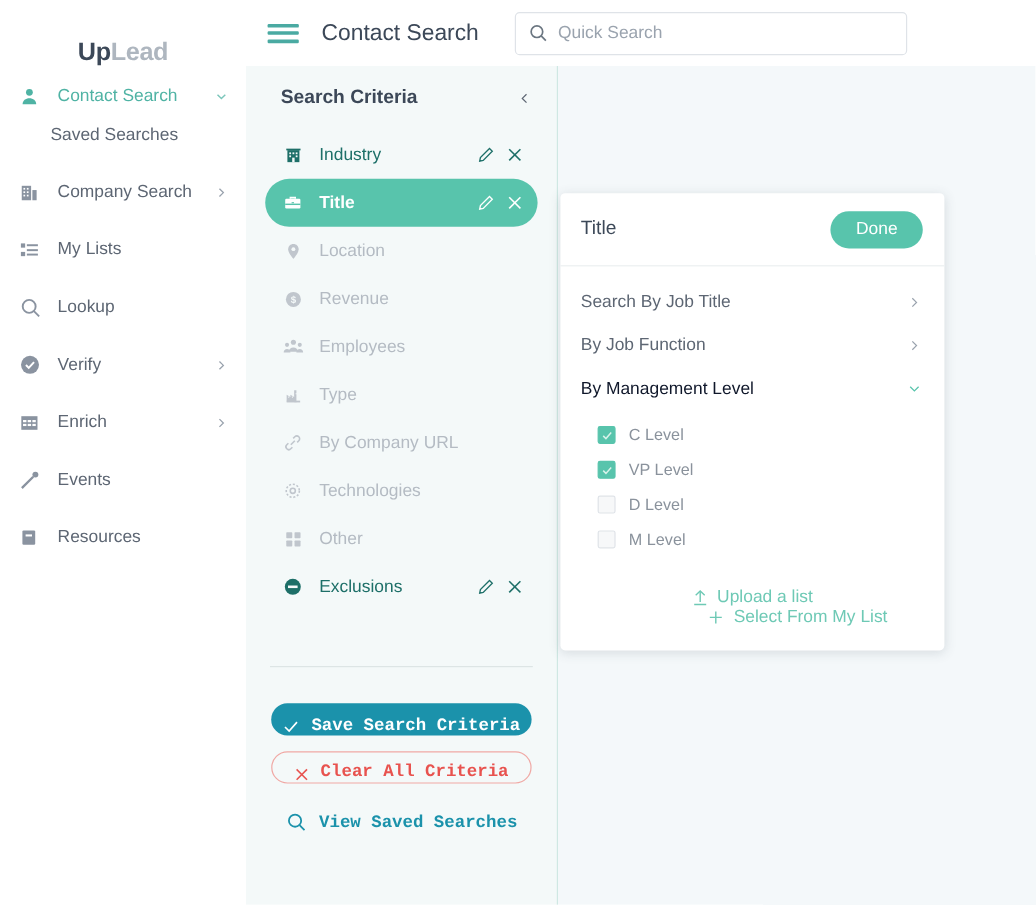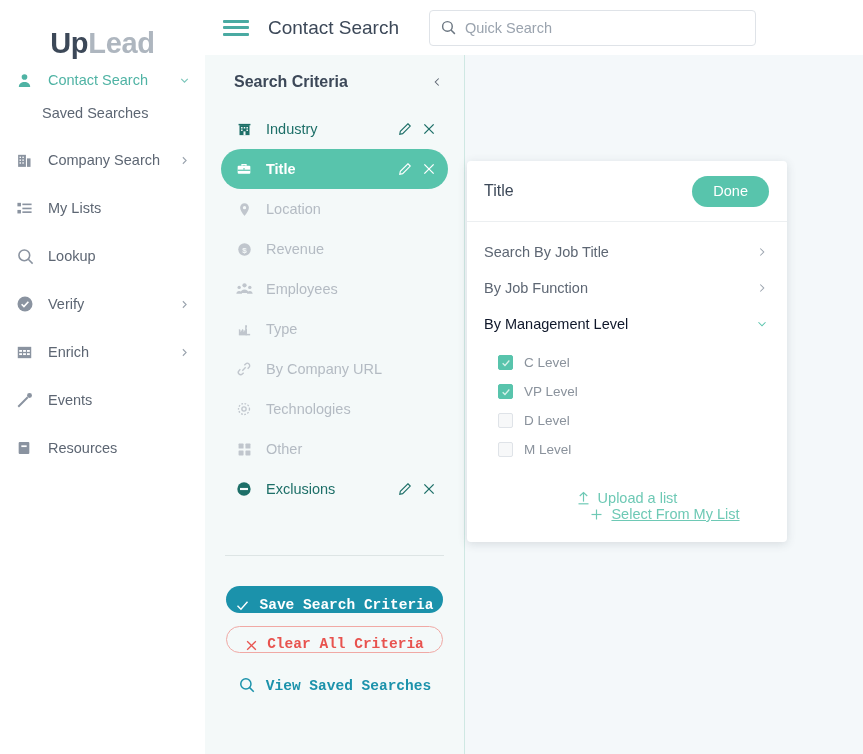--- a/index.html
+++ b/index.html
@@ -16,21 +16,21 @@
     width: 205px; height: 754px;
     background: #ffffff;
     flex: 0 0 205px;
     position: relative;
   }
   .logo-wrap {
     height: 55px;
     display: flex; align-items: center; justify-content: center;
     background: #ffffff;
   }
-  .logo { font-size: 29px; font-weight: bold; letter-spacing: -0.3px; margin-top: 32px; }
+  .logo { font-size: 21px; font-weight: bold; letter-spacing: -0.3px; margin-top: 32px; }
   .logo .up { color: #3c4858; }
   .logo .lead { color: #aeb6bf; }
   .side-body { padding-top: 8px; background: #ffffff; height: 699px; }
 
   .nav-item {
     display: flex; align-items: center;
     height: 34px; padding: 0 14px 0 16px;
     cursor: pointer; position: relative;
   }
   .nav-item .nico {
@@ -181,21 +181,21 @@
   .opt .otext { margin-left: 11px; font-size: 13.5px; color: #8a929c; }
 
   .pop-links {
     display: flex; align-items: center;
     padding: 26px 0 0 0; gap: 0; flex-direction: column;
   }
   .plink {
     display: flex; align-items: center; gap: 7px;
     color: #6ec9b5; font-size: 14.5px; cursor: pointer;
   }
-  .plink.second { margin-left: 76px; text-decoration: underline; }
+  .plink.second { margin-left: 76px; }
 </style>
 </head>
 <body>
 
 <div class="app">
 
   <div class="sidebar">
     <div class="logo-wrap">
       <div class="logo">
         <span class="up">Up</span><span class="lead">Lead</span>

